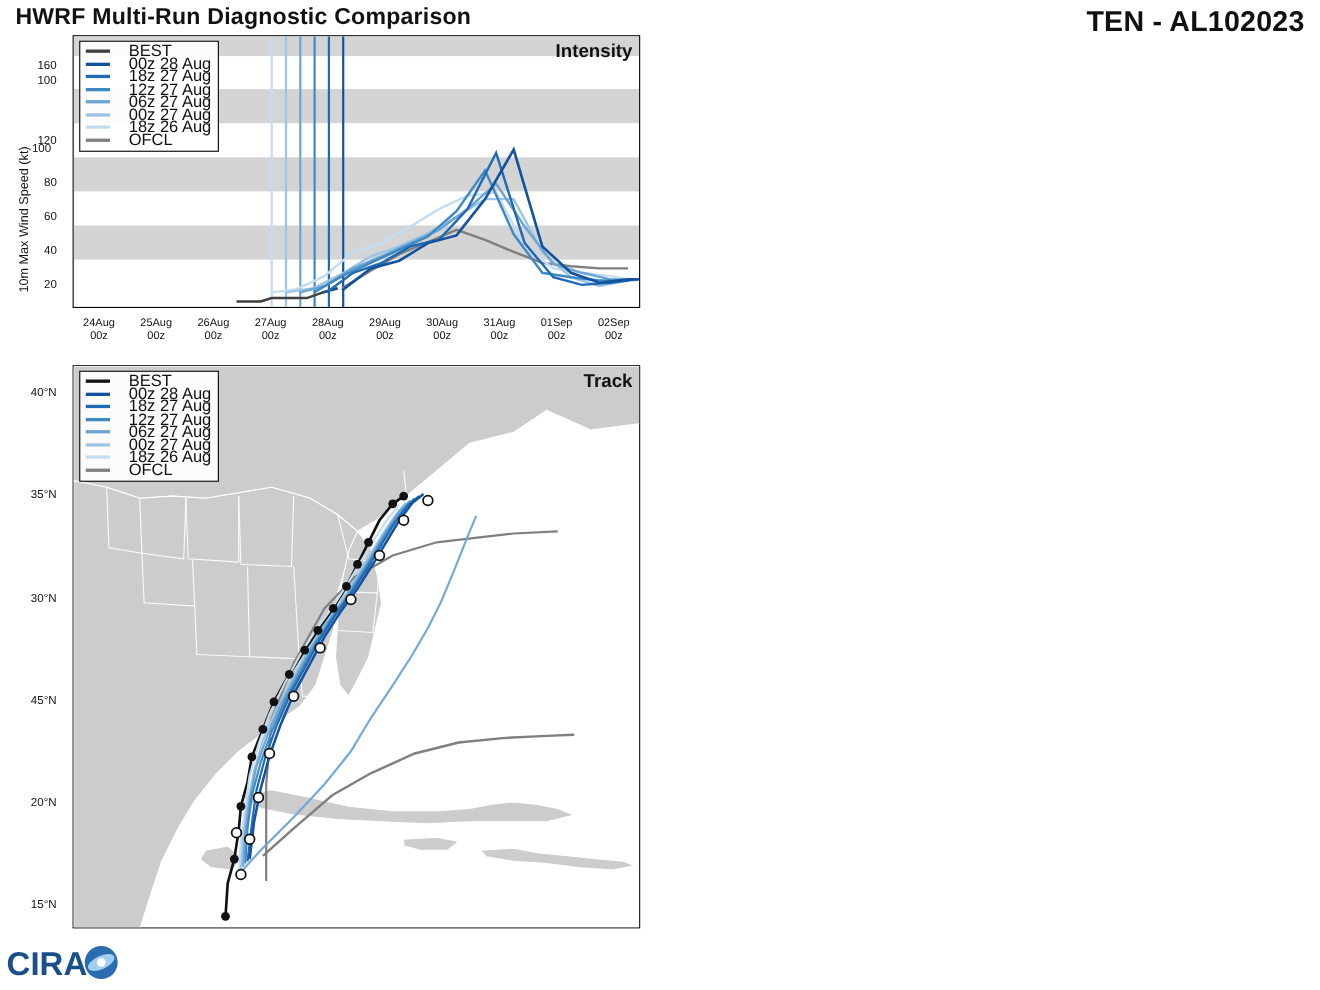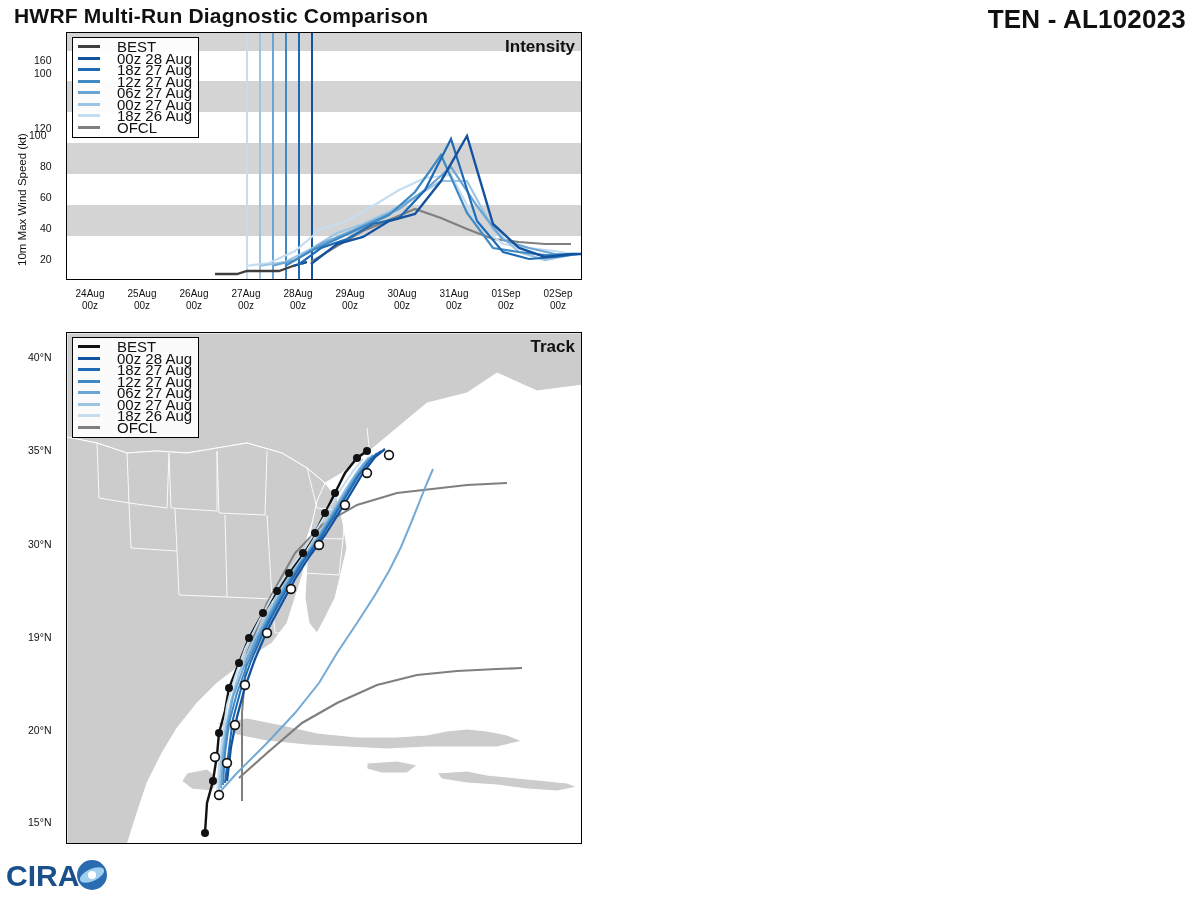--- a/index.html
+++ b/index.html
@@ -235,21 +235,21 @@
       <div class="row">
           <span class="swatch" style="background:#7f7f7f"></span>
           <span class="lbl">OFCL</span>
         </div>
     </div>
   </div>
 
   <div class="tick" style="left:28px;top:25px;">40°N</div>
   <div class="tick" style="left:28px;top:118px;">35°N</div>
   <div class="tick" style="left:28px;top:212px;">30°N</div>
-  <div class="tick" style="left:28px;top:305px;">19°N</div>
+  <div class="tick" style="left:28px;top:305px;">45°N</div>
   <div class="tick" style="left:28px;top:398px;">20°N</div>
   <div class="tick" style="left:28px;top:490px;">15°N</div>
 </div>
 
 <div class="panel" style="left:600px;top:26px;width:600px;height:290px;">
   
 
   
 
   

